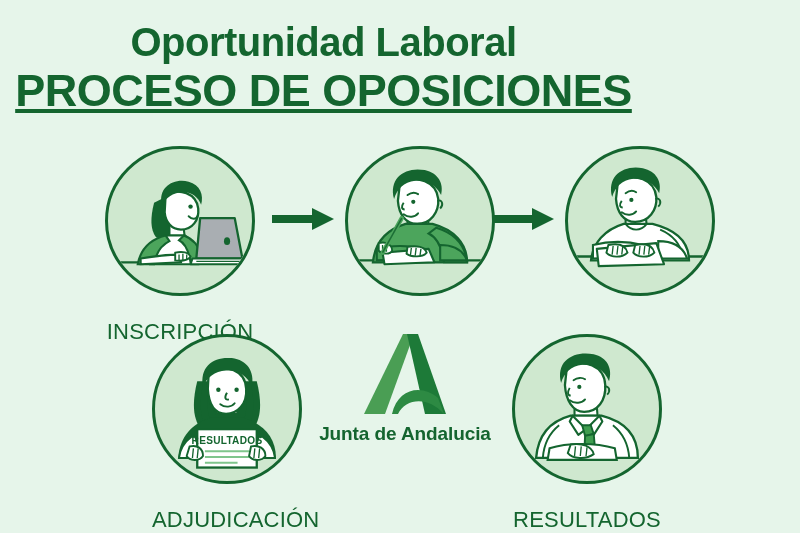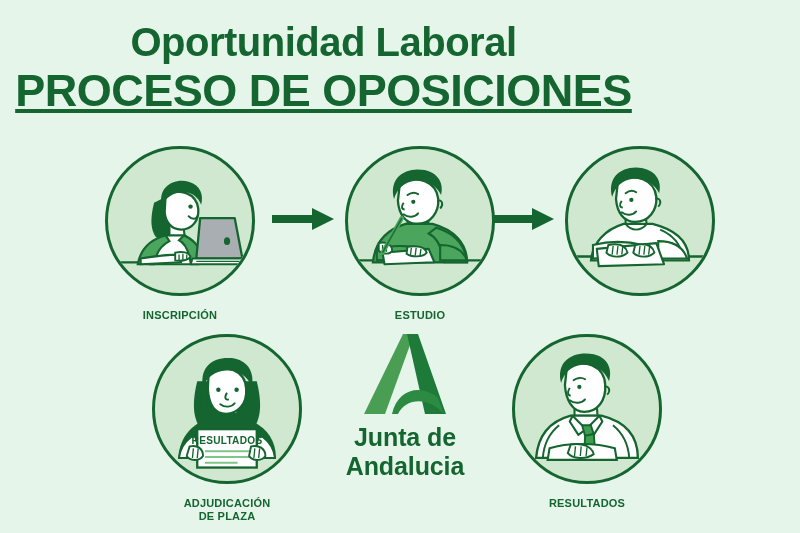--- a/index.html
+++ b/index.html
@@ -64,23 +64,23 @@
     overflow: hidden;
     position: relative;
     display: block;
   }
   .circle svg {
     display: block;
     width: 100%;
     height: 100%;
   }
   .step-label {
-    margin-top: 13px;
-    font-size: 11px;
-    font-weight: bold;
+    margin-top: 23px;
+    font-size: 22px;
+    font-weight: normal;
     color: #14652f;
     letter-spacing: 0.2px;
     line-height: 1.15;
     white-space: pre-line;
   }
 
   
   #step-inscripcion { left: 105px; top: 146px; }
   #step-estudio     { left: 345px; top: 146px; }
   #step-examen      { left: 565px; top: 146px; }
@@ -106,21 +106,21 @@
     text-align: center;
   }
   #logo-mark {
     width: 86px;
     height: 84px;
     margin: 0 auto;
     display: block;
   }
   #logo-text {
     margin-top: 7px;
-    font-size: 25px;
+    font-size: 19px;
     font-weight: bold;
     color: #14652f;
     letter-spacing: -0.1px;
   }
 </style>
 </head>
 <body>
 
 <div id="infographic">
 
@@ -208,21 +208,20 @@
         <path d="M32 98 C40 96 46 100 46 106 C44 110 36 110 32 106 Z" fill="#ffffff" stroke="#14652f" stroke-width="2"></path>
         <path d="M36 100 L36 107 M40 99 L40 107" stroke="#14652f" stroke-width="1.4"></path>
 
         <path d="M56 72 L36 108" stroke="#4ca55c" stroke-width="4.5" stroke-linecap="round"></path>
         <path d="M56 72 L36 108" stroke="#14652f" stroke-width="1.6" fill="none" opacity="0.85"></path>
 
         <path d="M62 102 C72 100 80 102 82 108 C78 113 66 113 61 109 Z" fill="#ffffff" stroke="#14652f" stroke-width="2"></path>
         <path d="M66 103 L65 111 M71 103 L70 111 M76 104 L75 111" stroke="#14652f" stroke-width="1.4"></path>
       </svg>
     </div>
-    <div class="step-label">ESTUDIO</div>
   </div>
 
   <svg class="arrow" id="arrow-2" viewBox="0 0 62 26" xmlns="http://www.w3.org/2000/svg">
     <rect x="0" y="9" width="42" height="8" fill="#14652f"></rect>
     <path d="M40 2 L62 13 L40 24 Z" fill="#14652f"></path>
   </svg>
 
   <div class="step" id="step-examen">
     <div class="circle">
       <svg viewBox="0 0 150 150" xmlns="http://www.w3.org/2000/svg">

